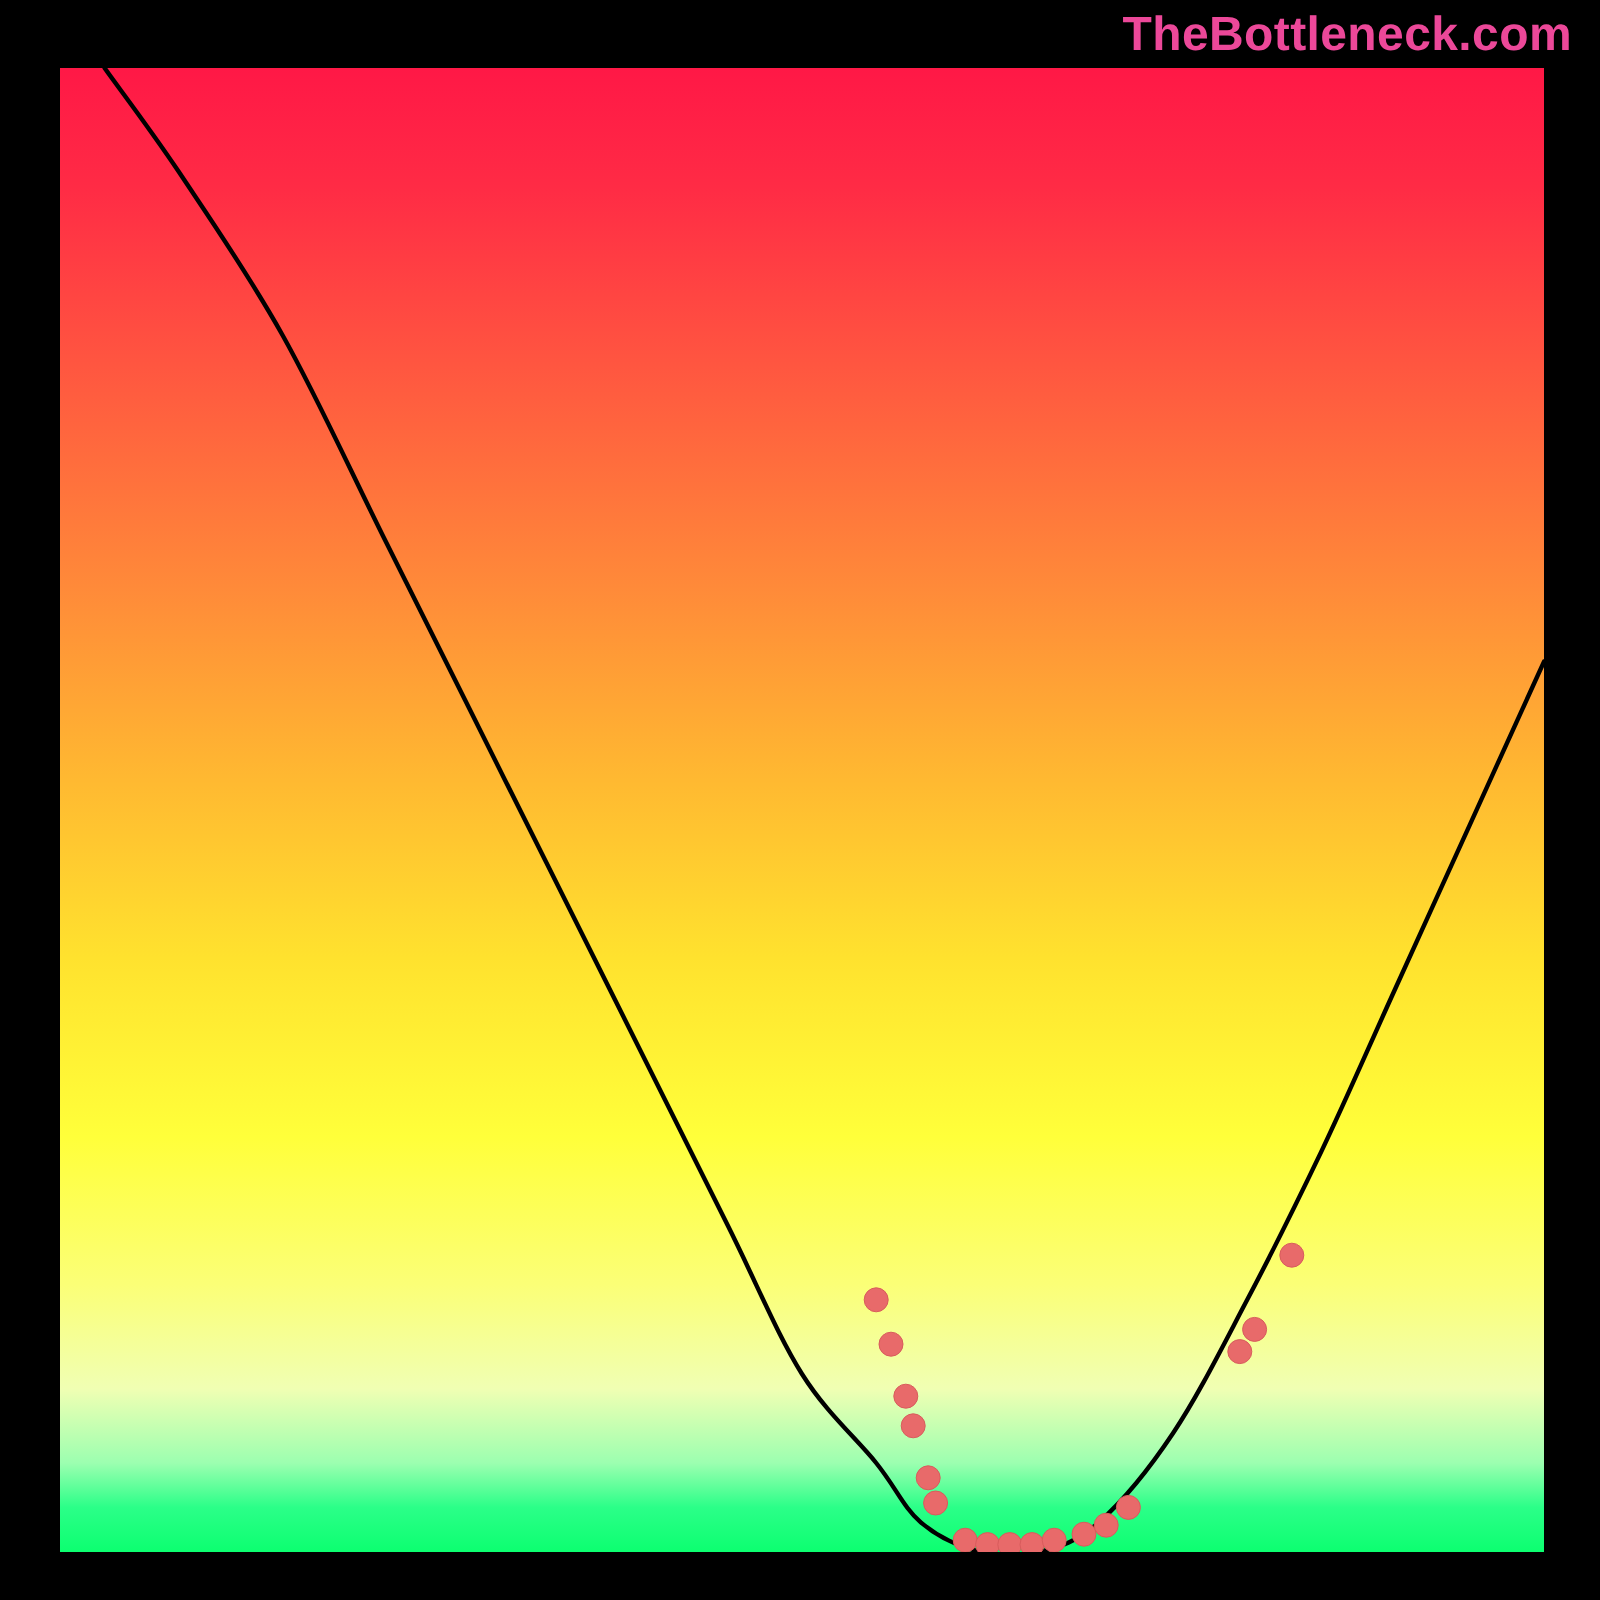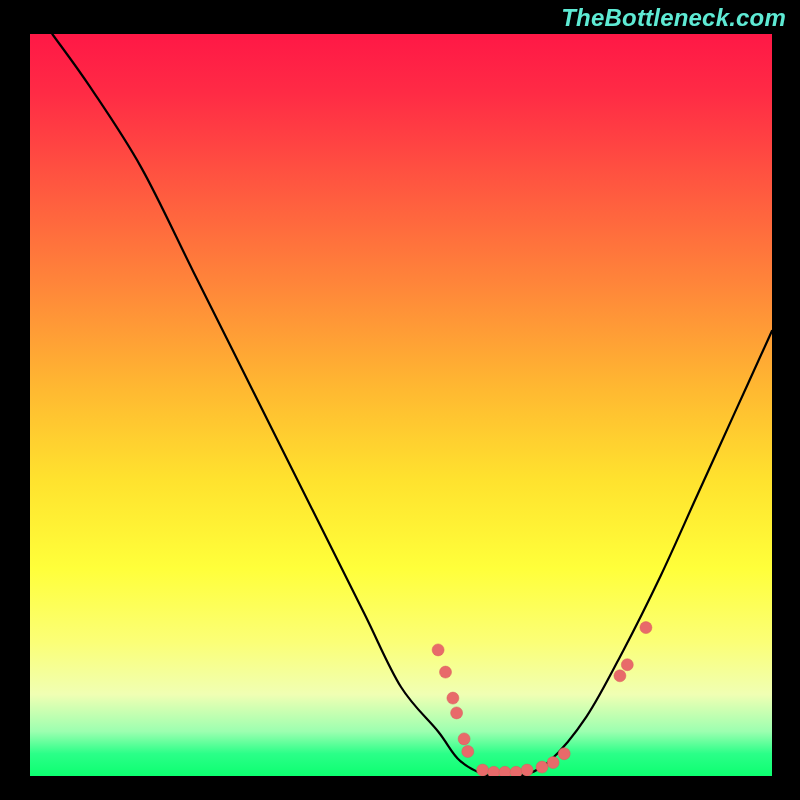--- a/index.html
+++ b/index.html
@@ -16,26 +16,25 @@
     top: 0;
     left: 0;
     width: 800px;
     height: 800px;
     background: #000;
   }
   .watermark {
     position: absolute;
     top: 4px;
     right: 14px;
-    color: #5eead4;
+    color: #ec4899;
     font-size: 24px;
     font-weight: 600;
     letter-spacing: 0.2px;
     user-select: none;
-    font-style: italic;
   }
   .plot {
     position: absolute;
     top: 34px;
     left: 30px;
     width: 742px;
     height: 742px;
     overflow: hidden;
   }
   .gradient-bg {

